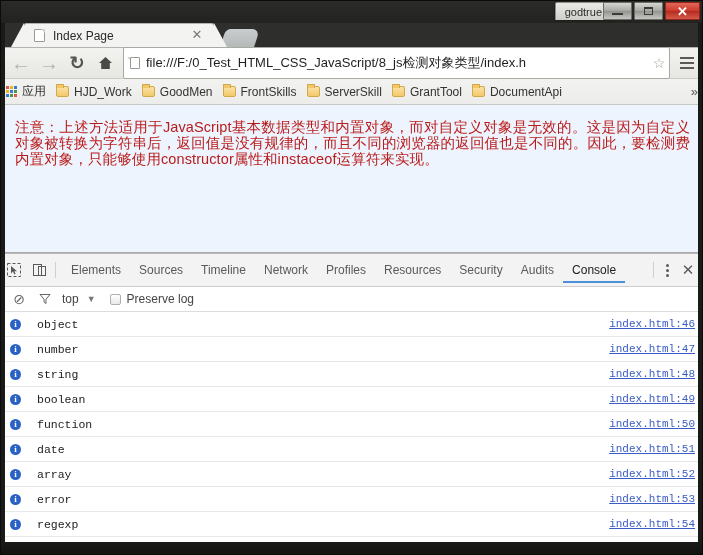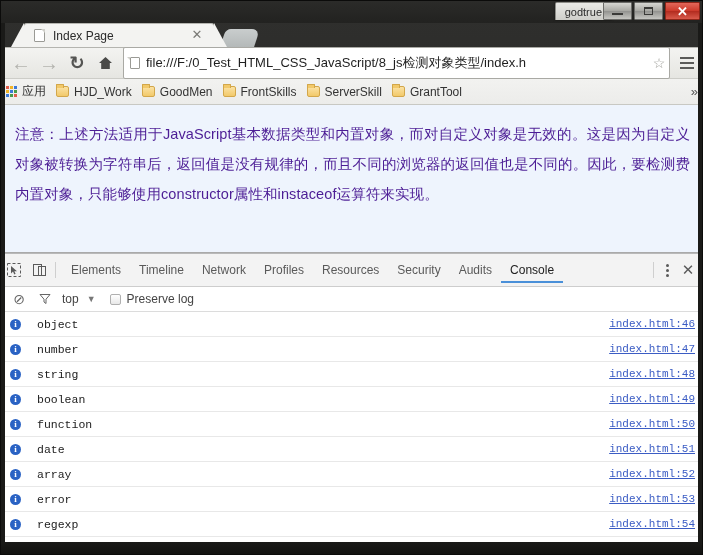--- a/index.html
+++ b/index.html
@@ -219,24 +219,24 @@
   
   #page {
     position: absolute; left: 0; top: 104px;
     width: 703px; height: 148px;
     background: #eef4fd;
     border-bottom: 1px solid #aaa;
     overflow: hidden;
   }
   #page-note {
     margin: 14px 14px 0 14px;
-    color: #4c1d95;
+    color: #b91c1c;
     font-family: "Liberation Sans", sans-serif;
     font-size: 14.5px;
-    line-height: 30px;
+    line-height: 16px;
     text-align: justify;
     letter-spacing: 0.1px;
   }
 
   
   #devtools {
     position: absolute; left: 0; top: 252px;
     width: 703px; height: 291px;
     background: #fff;
     border-top: 1px solid #b9b9b9;
@@ -414,20 +414,24 @@
       <span>FrontSkills</span>
     </div>
     <div class="bm-item">
       <span class="bm-folder"></span>
       <span>ServerSkill</span>
     </div>
     <div class="bm-item">
       <span class="bm-folder"></span>
       <span>GrantTool</span>
     </div>
+    <div class="bm-item">
+      <span class="bm-folder"></span>
+      <span>DocumentApi</span>
+    </div>
     <div id="bm-overflow">»</div>
   </div>
 
   <div id="page">
     <p id="page-note">注意：上述方法适用于JavaScript基本数据类型和内置对象，而对自定义对象是无效的。这是因为自定义对象被转换为字符串后，返回值是没有规律的，而且不同的浏览器的返回值也是不同的。因此，要检测费内置对象，只能够使用constructor属性和instaceof运算符来实现。</p>
   </div>
 
   <div id="devtools">
 
     <div id="dt-toolbar">
@@ -439,20 +443,21 @@
       </div>
       <div class="dt-ico">
         <svg width="14" height="14" viewBox="0 0 14 14" aria-hidden="true">
           <rect x="0.5" y="1.5" width="8" height="11" fill="none" stroke="#5a5a5a"></rect>
           <rect x="5.5" y="3.5" width="7" height="9" fill="none" stroke="#5a5a5a"></rect>
         </svg>
       </div>
       <div id="dt-sep"></div>
 
       <div class="dt-tab">Elements</div>
+      <div class="dt-tab">Sources</div>
       <div class="dt-tab">Timeline</div>
       <div class="dt-tab">Network</div>
       <div class="dt-tab">Profiles</div>
       <div class="dt-tab">Resources</div>
       <div class="dt-tab">Security</div>
       <div class="dt-tab">Audits</div>
       <div class="dt-tab active">Console</div>
 
       <div id="dt-toolbar-right">
         <div id="dt-vsep"></div>

